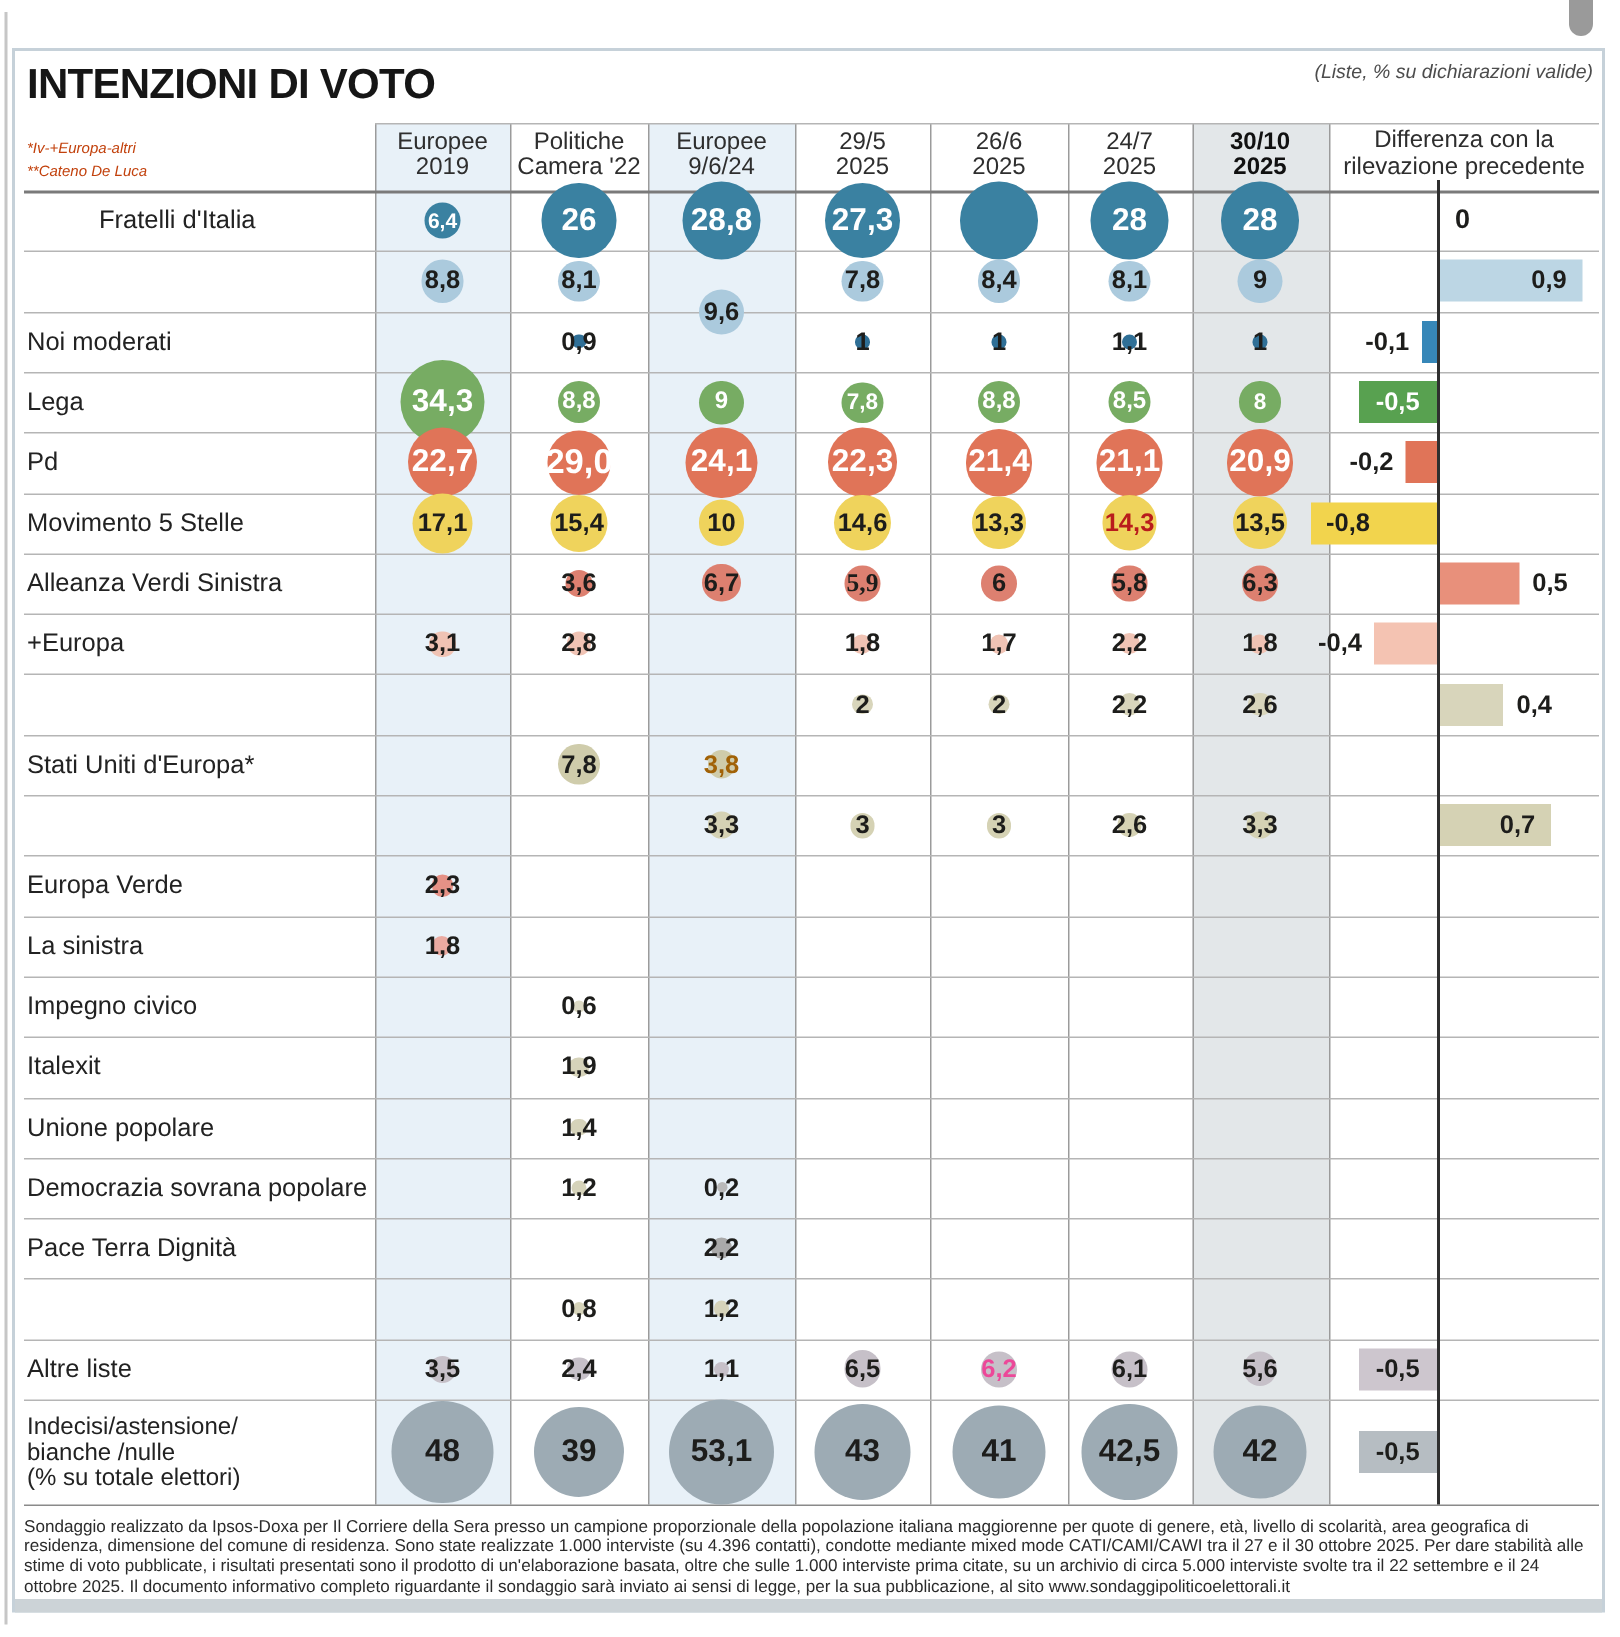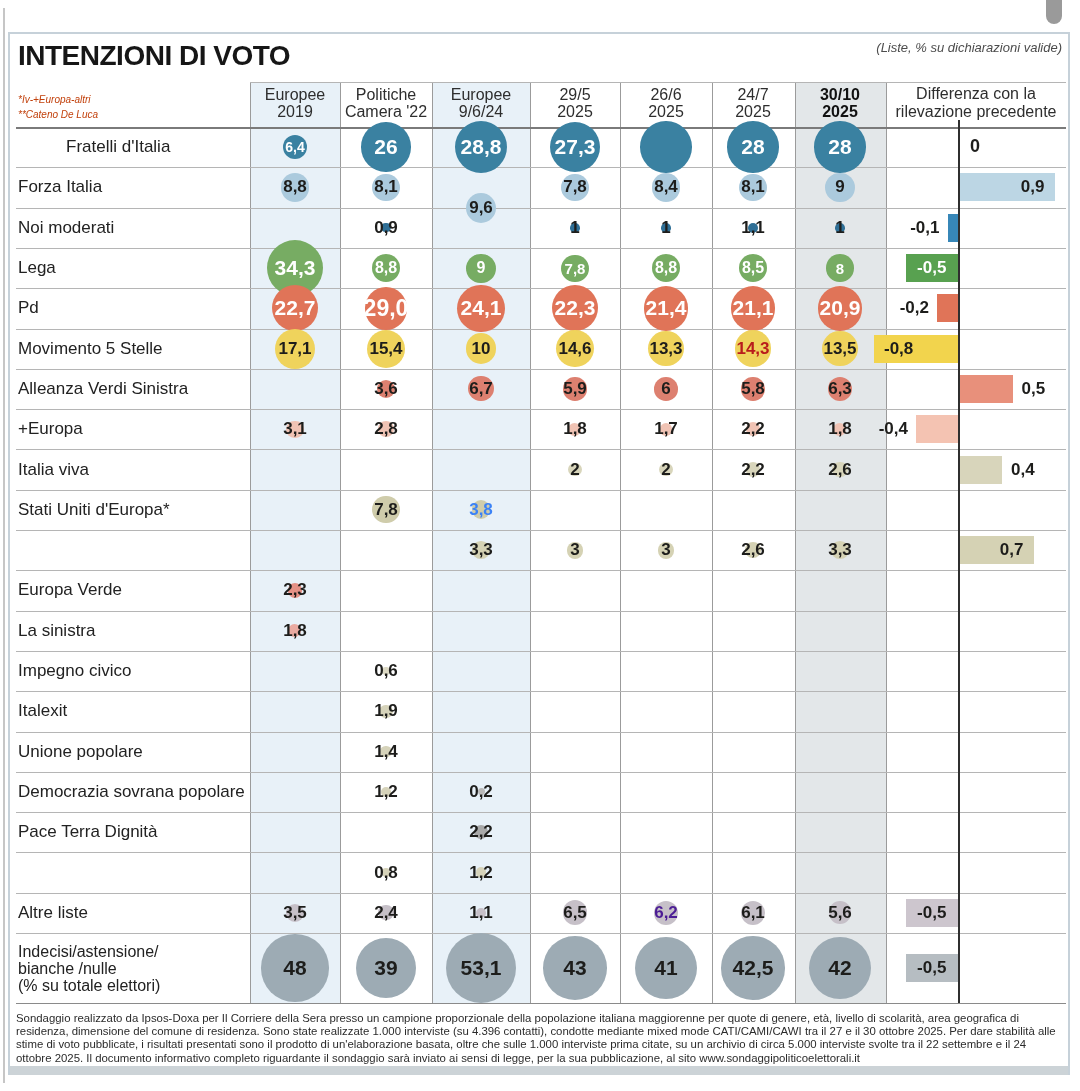--- a/index.html
+++ b/index.html
@@ -112,21 +112,20 @@
       <div class="bubble-label" style="left: 481px; top: 147.15px; font-size: 21px; color: rgb(255, 255, 255);">28,8</div>
       <div class="bubble" style="left: 549.659px; top: 121.809px; width: 50.6819px; height: 50.6819px; background: rgb(58, 129, 161);"></div>
       <div class="bubble-label" style="left: 575px; top: 147.15px; font-size: 21px; color: rgb(255, 255, 255);">27,3</div>
       <div class="bubble" style="left: 640.245px; top: 121.395px; width: 51.5106px; height: 51.5106px; background: rgb(58, 129, 161);"></div>
       <div class="bubble-label" style="left: 666px; top: 147.15px; font-size: 21px; color: rgb(255, 255, 255); margin-top: 40px;">28,2</div>
       <div class="bubble" style="left: 727.336px; top: 121.486px; width: 51.3276px; height: 51.3276px; background: rgb(58, 129, 161);"></div>
       <div class="bubble-label" style="left: 753px; top: 147.15px; font-size: 21px; color: rgb(255, 255, 255);">28</div>
       <div class="bubble" style="left: 814.336px; top: 121.486px; width: 51.3276px; height: 51.3276px; background: rgb(58, 129, 161);"></div>
       <div class="bubble-label" style="left: 840px; top: 147.15px; font-size: 21px; color: rgb(255, 255, 255);">28</div>
       <div class="diff-label" style="left: 970px; top: 136.15px; font-size: 18px;">0</div>
-      <div class="row-label" style="left: 18px; top: 167.3px; width: 228px; height: 40.3px;">Forza Italia</div>
       <div class="bubble" style="left: 280.613px; top: 173.063px; width: 28.7749px; height: 28.7749px; background: rgb(171, 202, 221);"></div>
       <div class="bubble-label" style="left: 295px; top: 187.45px; font-size: 17px; color: rgb(29, 29, 27);">8,8</div>
       <div class="bubble" style="left: 372.197px; top: 173.647px; width: 27.6067px; height: 27.6067px; background: rgb(171, 202, 221);"></div>
       <div class="bubble-label" style="left: 386px; top: 187.45px; font-size: 17px; color: rgb(29, 29, 27);">8,1</div>
       <div class="bubble" style="left: 465.973px; top: 193.423px; width: 30.0544px; height: 30.0544px; background: rgb(171, 202, 221);"></div>
       <div class="bubble-label" style="left: 481px; top: 208.45px; font-size: 17px; color: rgb(29, 29, 27);">9,6</div>
       <div class="bubble" style="left: 561.455px; top: 173.905px; width: 27.0906px; height: 27.0906px; background: rgb(171, 202, 221);"></div>
       <div class="bubble-label" style="left: 575px; top: 187.45px; font-size: 17px; color: rgb(29, 29, 27);">7,8</div>
       <div class="bubble" style="left: 651.943px; top: 173.393px; width: 28.1133px; height: 28.1133px; background: rgb(171, 202, 221);"></div>
       <div class="bubble-label" style="left: 666px; top: 187.45px; font-size: 17px; color: rgb(29, 29, 27);">8,4</div>
@@ -199,21 +198,21 @@
       <div class="bubble" style="left: 822.18px; top: 330.83px; width: 35.6401px; height: 35.6401px; background: rgb(239, 211, 92);"></div>
       <div class="bubble-label" style="left: 840px; top: 348.65px; font-size: 17px; color: rgb(29, 29, 27);">13,5</div>
       <div class="diff-bar" style="left: 874px; top: 334.65px; width: 84px; background: rgb(242, 212, 77);"></div>
       <div class="diff-label" style="top: 338.65px; color: rgb(29, 29, 27); left: 884px;">-0,8</div>
       <div class="row-label" style="left: 18px; top: 368.8px; width: 228px; height: 40.3px;">Alleanza Verdi Sinistra</div>
       <div class="bubble" style="left: 376.798px; top: 379.748px; width: 18.4045px; height: 18.4045px; background: rgb(221, 128, 112);"></div>
       <div class="bubble-label" style="left: 386px; top: 388.95px; font-size: 17px; color: rgb(29, 29, 27);">3,6</div>
       <div class="bubble" style="left: 468.446px; top: 376.396px; width: 25.1078px; height: 25.1078px; background: rgb(221, 128, 112);"></div>
       <div class="bubble-label" style="left: 481px; top: 388.95px; font-size: 17px; color: rgb(29, 29, 27);">6,7</div>
       <div class="bubble" style="left: 563.219px; top: 377.169px; width: 23.5612px; height: 23.5612px; background: rgb(221, 128, 112);"></div>
-      <div class="bubble-label" style="left: 575px; top: 388.95px; font-size: 17px; color: rgb(29, 29, 27);">5,9</div>
+      <div class="bubble-label" style="left: 575px; top: 388.95px; font-size: 17px; color: rgb(29, 29, 27); font-family: Liberation Serif, serif;">5,9</div>
       <div class="bubble" style="left: 654.12px; top: 377.07px; width: 23.7601px; height: 23.7601px; background: rgb(221, 128, 112);"></div>
       <div class="bubble-label" style="left: 666px; top: 388.95px; font-size: 17px; color: rgb(29, 29, 27);">6</div>
       <div class="bubble" style="left: 741.32px; top: 377.27px; width: 23.3607px; height: 23.3607px; background: rgb(221, 128, 112);"></div>
       <div class="bubble-label" style="left: 753px; top: 388.95px; font-size: 17px; color: rgb(29, 29, 27);">5,8</div>
       <div class="bubble" style="left: 827.827px; top: 376.777px; width: 24.3468px; height: 24.3468px; background: rgb(221, 128, 112);"></div>
       <div class="bubble-label" style="left: 840px; top: 388.95px; font-size: 17px; color: rgb(29, 29, 27);">6,3</div>
       <div class="diff-bar" style="left: 960px; top: 374.95px; width: 52.5px; background: rgb(232, 144, 123);"></div>
       <div class="diff-label" style="top: 378.95px; color: rgb(29, 29, 27); left: 1021.5px;">0,5</div>
       <div class="row-label" style="left: 18px; top: 409.1px; width: 228px; height: 40.3px;">+Europa</div>
       <div class="bubble" style="left: 286.461px; top: 420.711px; width: 17.0786px; height: 17.0786px; background: rgb(240, 195, 180);"></div>
@@ -223,36 +222,35 @@
       <div class="bubble" style="left: 568.493px; top: 422.743px; width: 13.0139px; height: 13.0139px; background: rgb(240, 195, 180);"></div>
       <div class="bubble-label" style="left: 575px; top: 429.25px; font-size: 17px; color: rgb(29, 29, 27);">1,8</div>
       <div class="bubble" style="left: 659.676px; top: 422.926px; width: 12.6473px; height: 12.6473px; background: rgb(240, 195, 180);"></div>
       <div class="bubble-label" style="left: 666px; top: 429.25px; font-size: 17px; color: rgb(29, 29, 27);">1,7</div>
       <div class="bubble" style="left: 745.806px; top: 422.056px; width: 14.3874px; height: 14.3874px; background: rgb(240, 195, 180);"></div>
       <div class="bubble-label" style="left: 753px; top: 429.25px; font-size: 17px; color: rgb(29, 29, 27);">2,2</div>
       <div class="bubble" style="left: 833.493px; top: 422.743px; width: 13.0139px; height: 13.0139px; background: rgb(240, 195, 180);"></div>
       <div class="bubble-label" style="left: 840px; top: 429.25px; font-size: 17px; color: rgb(29, 29, 27);">1,8</div>
       <div class="diff-bar" style="left: 916px; top: 415.25px; width: 42px; background: rgb(244, 195, 178);"></div>
       <div class="diff-label" style="top: 419.25px; color: rgb(29, 29, 27); left: 826px; width: 82px; text-align: right;">-0,4</div>
-      <div class="row-label" style="left: 18px; top: 449.4px; width: 228px; height: 40.3px;">Italia viva</div>
       <div class="bubble" style="left: 568.141px; top: 462.691px; width: 13.7179px; height: 13.7179px; background: rgb(216, 213, 187);"></div>
       <div class="bubble-label" style="left: 575px; top: 469.55px; font-size: 17px; color: rgb(29, 29, 27);">2</div>
       <div class="bubble" style="left: 659.141px; top: 462.691px; width: 13.7179px; height: 13.7179px; background: rgb(216, 213, 187);"></div>
       <div class="bubble-label" style="left: 666px; top: 469.55px; font-size: 17px; color: rgb(29, 29, 27);">2</div>
       <div class="bubble" style="left: 745.806px; top: 462.356px; width: 14.3874px; height: 14.3874px; background: rgb(216, 213, 187);"></div>
       <div class="bubble-label" style="left: 753px; top: 469.55px; font-size: 17px; color: rgb(29, 29, 27);">2,2</div>
       <div class="bubble" style="left: 832.18px; top: 461.73px; width: 15.6408px; height: 15.6408px; background: rgb(216, 213, 187);"></div>
       <div class="bubble-label" style="left: 840px; top: 469.55px; font-size: 17px; color: rgb(29, 29, 27);">2,6</div>
       <div class="diff-bar" style="left: 960px; top: 455.55px; width: 42px; background: rgb(216, 213, 187);"></div>
       <div class="diff-label" style="top: 459.55px; color: rgb(29, 29, 27); left: 1011px;">0,4</div>
       <div class="row-label" style="left: 18px; top: 489.7px; width: 228px; height: 40.3px;">Stati Uniti d'Europa*</div>
       <div class="bubble" style="left: 372.455px; top: 496.305px; width: 27.0906px; height: 27.0906px; background: rgb(207, 204, 171);"></div>
       <div class="bubble-label" style="left: 386px; top: 509.85px; font-size: 17px; color: rgb(29, 29, 27);">7,8</div>
       <div class="bubble" style="left: 471.546px; top: 500.396px; width: 18.9088px; height: 18.9088px; background: rgb(207, 204, 171);"></div>
-      <div class="bubble-label" style="left: 481px; top: 509.85px; font-size: 17px; color: #3b82f6;">3,8</div>
+      <div class="bubble-label" style="left: 481px; top: 509.85px; font-size: 17px; color: #a16207;">3,8</div>
       <div class="bubble" style="left: 472.19px; top: 541.34px; width: 17.6209px; height: 17.6209px; background: rgb(213, 210, 180);"></div>
       <div class="bubble-label" style="left: 481px; top: 550.15px; font-size: 17px; color: rgb(29, 29, 27);">3,3</div>
       <div class="bubble" style="left: 566.6px; top: 541.75px; width: 16.8009px; height: 16.8009px; background: rgb(213, 210, 180);"></div>
       <div class="bubble-label" style="left: 575px; top: 550.15px; font-size: 17px; color: rgb(29, 29, 27);">3</div>
       <div class="bubble" style="left: 657.6px; top: 541.75px; width: 16.8009px; height: 16.8009px; background: rgb(213, 210, 180);"></div>
       <div class="bubble-label" style="left: 666px; top: 550.15px; font-size: 17px; color: rgb(29, 29, 27);">3</div>
       <div class="bubble" style="left: 745.18px; top: 542.33px; width: 15.6408px; height: 15.6408px; background: rgb(213, 210, 180);"></div>
       <div class="bubble-label" style="left: 753px; top: 550.15px; font-size: 17px; color: rgb(29, 29, 27);">2,6</div>
       <div class="bubble" style="left: 831.19px; top: 541.34px; width: 17.6209px; height: 17.6209px; background: rgb(213, 210, 180);"></div>
       <div class="bubble-label" style="left: 840px; top: 550.15px; font-size: 17px; color: rgb(29, 29, 27);">3,3</div>
@@ -288,21 +286,21 @@
       <div class="row-label" style="left: 18px; top: 892.7px; width: 228px; height: 40.3px;">Altre liste</div>
       <div class="bubble" style="left: 285.926px; top: 903.776px; width: 18.147px; height: 18.147px; background: rgb(198, 192, 200);"></div>
       <div class="bubble-label" style="left: 295px; top: 912.85px; font-size: 17px; color: rgb(29, 29, 27);">3,5</div>
       <div class="bubble" style="left: 378.486px; top: 905.336px; width: 15.0272px; height: 15.0272px; background: rgb(198, 192, 200);"></div>
       <div class="bubble-label" style="left: 386px; top: 912.85px; font-size: 17px; color: rgb(29, 29, 27);">2,4</div>
       <div class="bubble" style="left: 475.913px; top: 907.763px; width: 10.1734px; height: 10.1734px; background: rgb(198, 192, 200);"></div>
       <div class="bubble-label" style="left: 481px; top: 912.85px; font-size: 17px; color: rgb(29, 29, 27);">1,1</div>
       <div class="bubble" style="left: 562.635px; top: 900.485px; width: 24.7302px; height: 24.7302px; background: rgb(198, 192, 200);"></div>
       <div class="bubble-label" style="left: 575px; top: 912.85px; font-size: 17px; color: rgb(29, 29, 27);">6,5</div>
       <div class="bubble" style="left: 653.924px; top: 900.774px; width: 24.1528px; height: 24.1528px; background: rgb(198, 192, 200);"></div>
-      <div class="bubble-label" style="left: 666px; top: 912.85px; font-size: 17px; color: #4c1d95;">6,2</div>
+      <div class="bubble-label" style="left: 666px; top: 912.85px; font-size: 17px; color: #ec4899;">6,2</div>
       <div class="bubble" style="left: 741.021px; top: 900.871px; width: 23.9572px; height: 23.9572px; background: rgb(198, 192, 200);"></div>
       <div class="bubble-label" style="left: 753px; top: 912.85px; font-size: 17px; color: rgb(29, 29, 27);">6,1</div>
       <div class="bubble" style="left: 828.523px; top: 901.373px; width: 22.9544px; height: 22.9544px; background: rgb(198, 192, 200);"></div>
       <div class="bubble-label" style="left: 840px; top: 912.85px; font-size: 17px; color: rgb(29, 29, 27);">5,6</div>
       <div class="diff-bar" style="left: 905.5px; top: 898.85px; width: 52.5px; background: rgb(205, 198, 206);"></div>
       <div class="diff-label" style="top: 902.85px; color: rgb(29, 29, 27); left: 905.5px; width: 52.5px; text-align: center;">-0,5</div>
       <div class="row-label" style="left: 18px; top: 933px; width: 228px; height: 70px; font-size: 16px; line-height: 17px;">Indecisi/astensione/
 bianche /nulle
 (% su totale elettori)</div>
       <div class="bubble" style="left: 261.398px; top: 934.398px; width: 67.2036px; height: 67.2036px; background: rgb(157, 171, 180);"></div>

